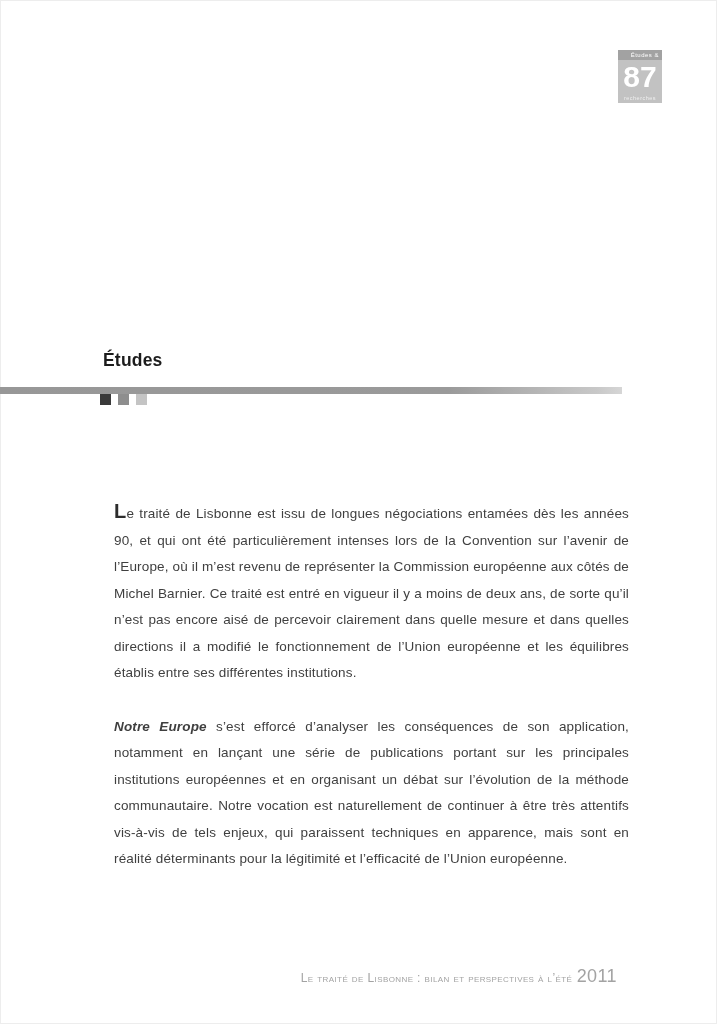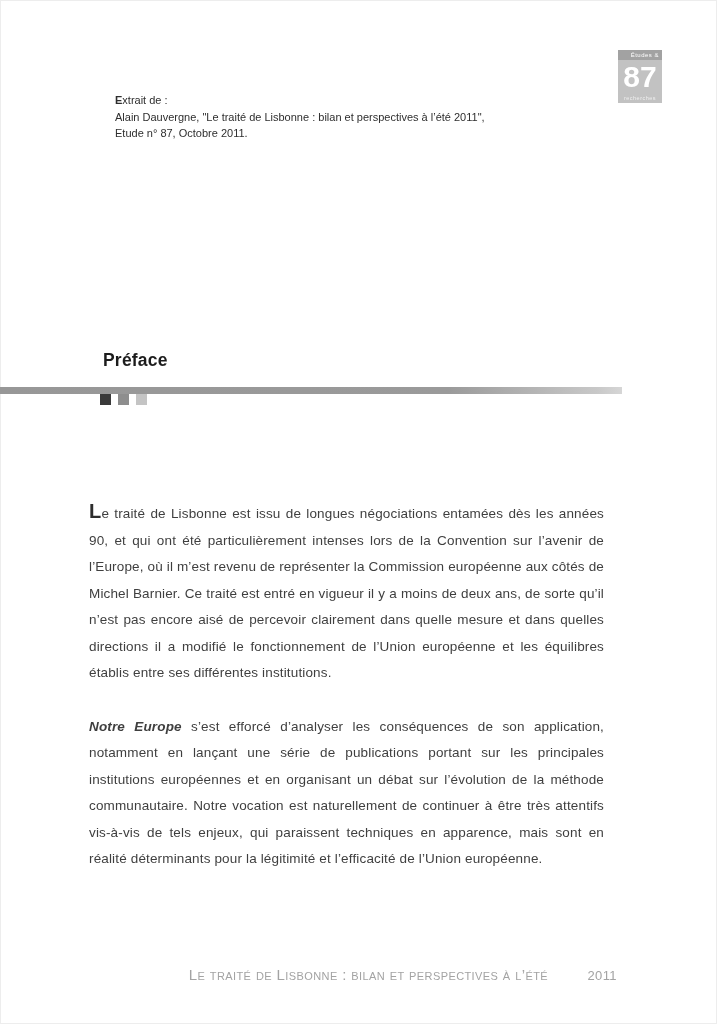--- a/index.html
+++ b/index.html
@@ -94,21 +94,21 @@
     width: 11px;
     height: 11px;
   }
   .sq1 { background: #3a3a3a; }
   .sq2 { background: #8e8e8e; }
   .sq3 { background: #c4c4c4; }
 
   
   .body-text {
     position: absolute;
-    left: 89px;
+    left: 114px;
     top: 498px;
     width: 515px;
     font-size: 13.5px;
     line-height: 26.5px;
     letter-spacing: 0.15px;
     text-align: justify;
     color: #3f3f3f;
   }
   .body-text p {
     margin: 0 0 27px 0;
@@ -126,47 +126,41 @@
   
   .footer {
     position: absolute;
     right: 100px;
     top: 966px;
     color: #a3a3a3;
     white-space: nowrap;
   }
   .footer-sc {
     font-variant: small-caps;
-    font-size: 15px;
+    font-size: 12px;
     letter-spacing: 0.4px;
   }
   .footer-year {
-    font-size: 13px;
+    font-size: 18px;
     letter-spacing: 0.4px;
-    margin-left: 35px;
   }
 </style>
 </head>
 <body>
 
 <div class="page">
 
   <div class="badge">
     <div class="badge-top">Études &amp;</div>
     <div class="badge-number">87</div>
     <div class="badge-bottom">recherches</div>
   </div>
 
-  <div class="citation">
-    <div class="citation-line1">Extrait de :</div>
-    <div class="citation-line2">Alain Dauvergne, "Le traité de Lisbonne : bilan et perspectives à l’été 2011",</div>
-    <div class="citation-line3">Etude n° 87, Octobre 2011.</div>
-  </div>
 
-  <div class="heading">Préface</div>
+  <div class="heading">Études</div>
 
   <div class="rule"></div>
   <div class="squares">
     <div class="sq sq1"></div>
     <div class="sq sq2"></div>
     <div class="sq sq3"></div>
   </div>
 
   <div class="body-text">
     <p><span class="initial">L</span><span>e traité de Lisbonne est issu de longues négociations entamées dès les années 90, et qui ont été particulièrement intenses lors de la Convention sur l’avenir de l’Europe, où il m’est revenu de représenter la Commission européenne aux côtés de Michel Barnier. Ce traité est entré en vigueur il y a moins de deux ans, de sorte qu’il n’est pas encore aisé de percevoir clairement dans quelle mesure et dans quelles directions il a modifié le fonctionnement de l’Union européenne et les équilibres établis entre ses différentes institutions.</span></p>

